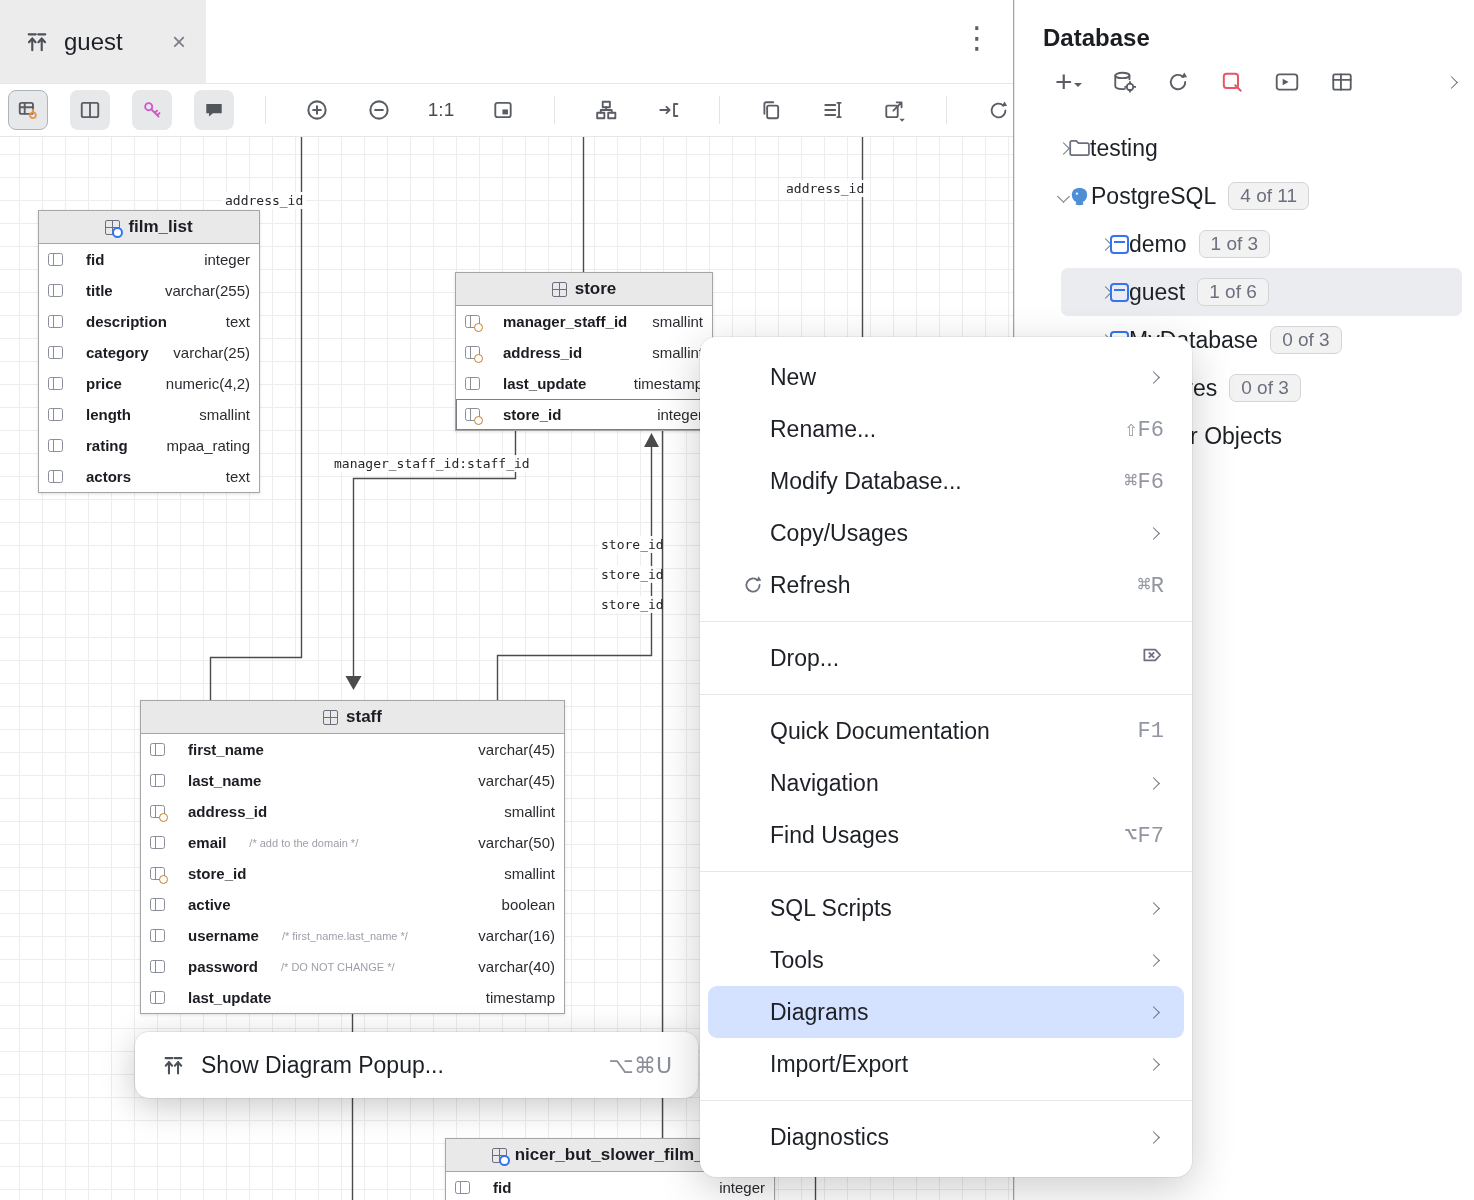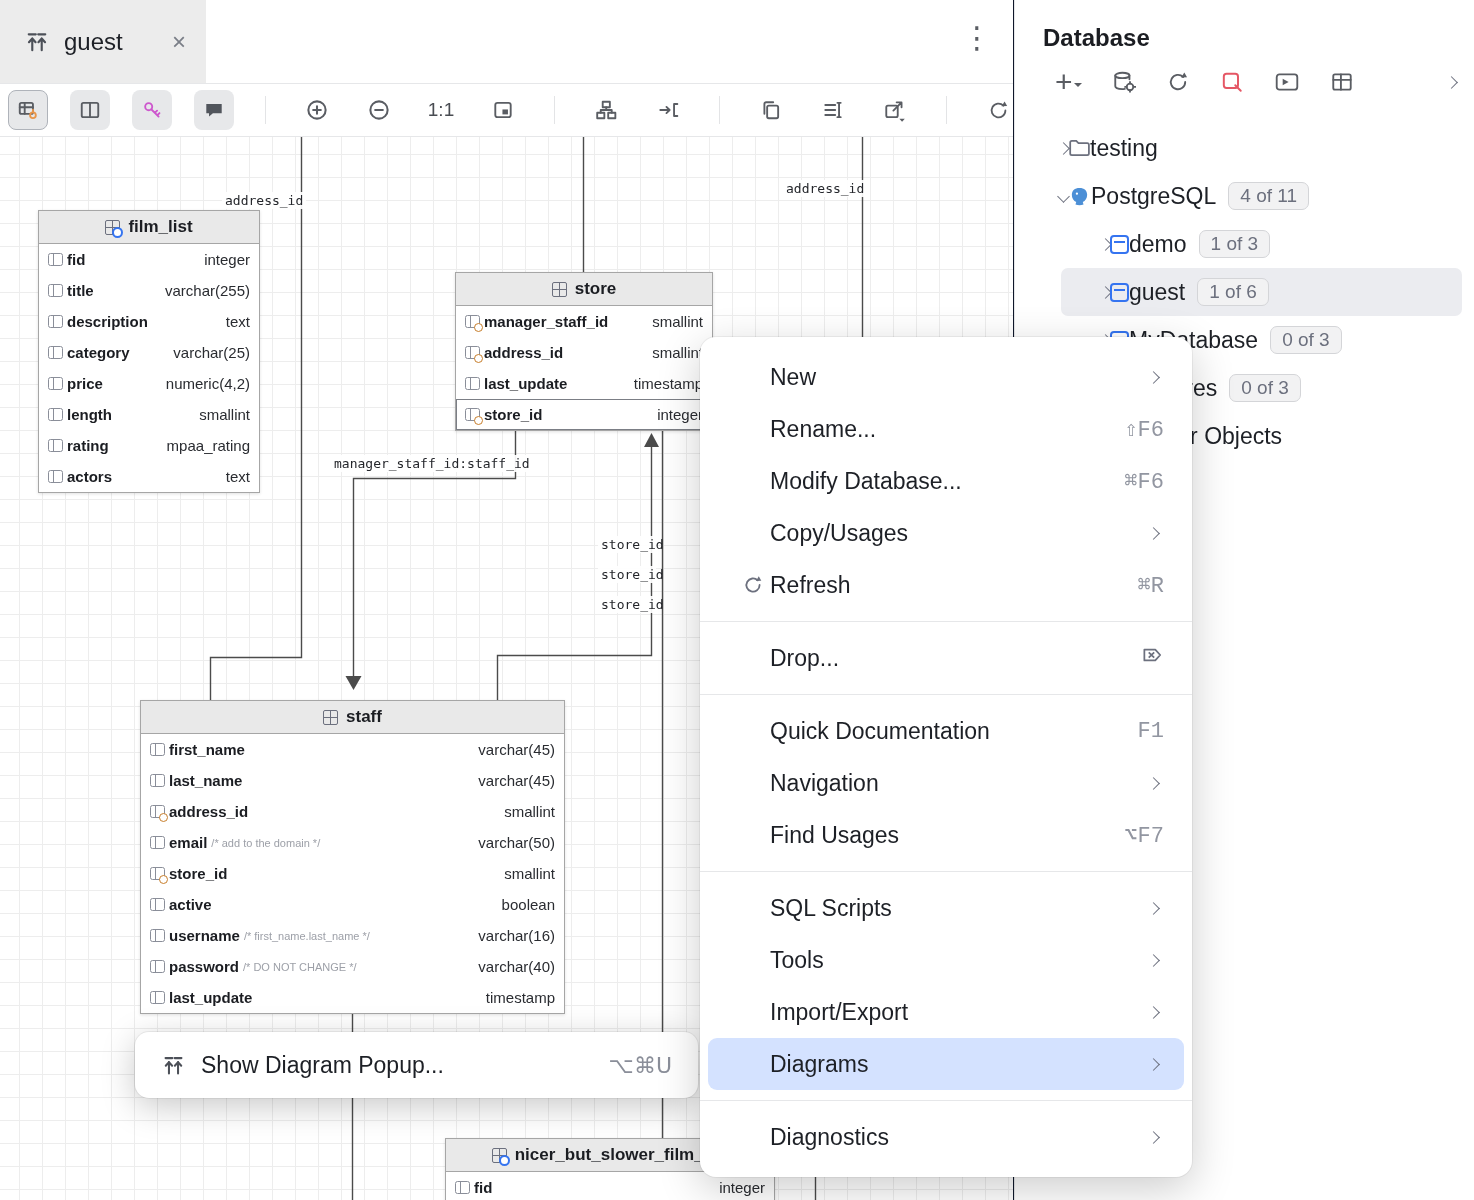--- a/index.html
+++ b/index.html
@@ -1,17 +1,17 @@
 <!DOCTYPE html>
 <html><head>
 <meta charset="utf-8">
 <style>
   * { margin:0; padding:0; box-sizing:border-box; }
   html,body { width:1474px; height:1200px; background:#fff; font-family:"Liberation Sans",sans-serif; color:#1d2026; }
-  .stage { position:relative; width:1474px; height:1200px; overflow:hidden; background:#0f172a; }
+  .stage { position:relative; width:1474px; height:1200px; overflow:hidden; background:#a3a3a3; }
 
   
   .left { position:absolute; left:0; top:0; width:1013px; height:1200px; background:#fff; }
   .tabbar { position:relative; height:84px; border-bottom:1px solid #E6E7E9; background:#fff; }
   .tab { position:absolute; left:0; top:0; width:206px; height:83px; background:#ECECEC; display:flex; align-items:center; gap:14px; padding:0 20px 0 24px; cursor:default; }
   .tab .tlabel { font-size:24px; color:#1d2026; }
   .tab .tclose { margin-left:auto; font-size:24px; color:#7A7E87; }
   .kebab { position:absolute; left:962px; top:20px; font-size:30px; color:#5A5D63; font-family:"DejaVu Sans",sans-serif; }
 
   .toolbar { height:53px; border-bottom:1px solid #E6E7E9; display:flex; align-items:center; padding-left:8px; gap:22px; background:#fff; }
@@ -28,21 +28,21 @@
   
   .canvas { position:absolute; left:0; top:137px; width:1013px; height:1063px; overflow:hidden;
     background-image:linear-gradient(#EDEDED 1px, transparent 1px),linear-gradient(90deg,#EDEDED 1px, transparent 1px);
     background-size:23px 23px; background-position:-4px -6px; }
   .edges { position:absolute; left:0; top:0; z-index:2; }
   .elabel { position:absolute; z-index:3; font-family:"DejaVu Sans Mono",monospace; font-size:13px; color:#24262b; background:rgba(255,255,255,.92); padding:1px 3px; white-space:nowrap; }
 
   .dtable { position:absolute; z-index:4; background:#fff; border:1px solid #A6A6A6; box-shadow:0 1px 3px rgba(0,0,0,.12); }
   .dtable .hd { height:33px; background:#E9E9E9; border-bottom:1px solid #A6A6A6; display:flex; align-items:center; justify-content:center; gap:8px; }
   .dtable .hname { font-weight:bold; font-size:17px; color:#1b1d22; }
-  .dtable .row { height:31px; display:flex; align-items:center; gap:4px; padding:0 9px; font-size:15px; }
+  .dtable .row { height:31px; display:flex; align-items:center; gap:23px; padding:0 9px; font-size:15px; }
   .dtable .nm { font-weight:bold; color:#1b1d22; white-space:nowrap; }
   .dtable .cm { color:#9DA0A8; font-size:11px; white-space:nowrap; }
   .dtable .tp { margin-left:auto; color:#2a2c31; white-space:nowrap; }
   .row.rowsel { outline:1px solid #7b7e85; outline-offset:-1px; }
 
   .hico { width:15px; height:15px; flex:none; border:1.5px solid #6C707E; border-radius:2px; position:relative;
     background:linear-gradient(#6C707E,#6C707E) 0 6px/100% 1.3px no-repeat,linear-gradient(#6C707E,#6C707E) 6px 0/1.3px 100% no-repeat; }
   .hico.view::after { content:""; position:absolute; right:-4px; bottom:-4px; width:7px; height:7px; border-radius:50%; border:2px solid #3574F0; background:#fff; }
   .cico { width:15px; height:13px; flex:none; border:1.4px solid #8A8E99; border-radius:2.5px; position:relative;
     background:linear-gradient(#8A8E99,#8A8E99) 4px 0/1.2px 100% no-repeat; }
@@ -571,28 +571,28 @@
       </div>
     <div class="msep"></div>
     <div class="mi">
         <span>SQL Scripts</span>
         <span class="mchev chev r"></span>
       </div>
     <div class="mi">
         <span>Tools</span>
         <span class="mchev chev r"></span>
       </div>
-    <div class="mi">
-        <span>Import/Export</span>
-        <span class="mchev chev r"></span>
-      </div>
     <div class="mi hl">
         <span>Diagrams</span>
         <span class="mchev chev r"></span>
       </div>
+    <div class="mi">
+        <span>Import/Export</span>
+        <span class="mchev chev r"></span>
+      </div>
     <div class="msep"></div>
     <div class="mi">
         <span>Diagnostics</span>
         <span class="mchev chev r"></span>
       </div>
   </div>
 
 </div>
 
 </body></html>

